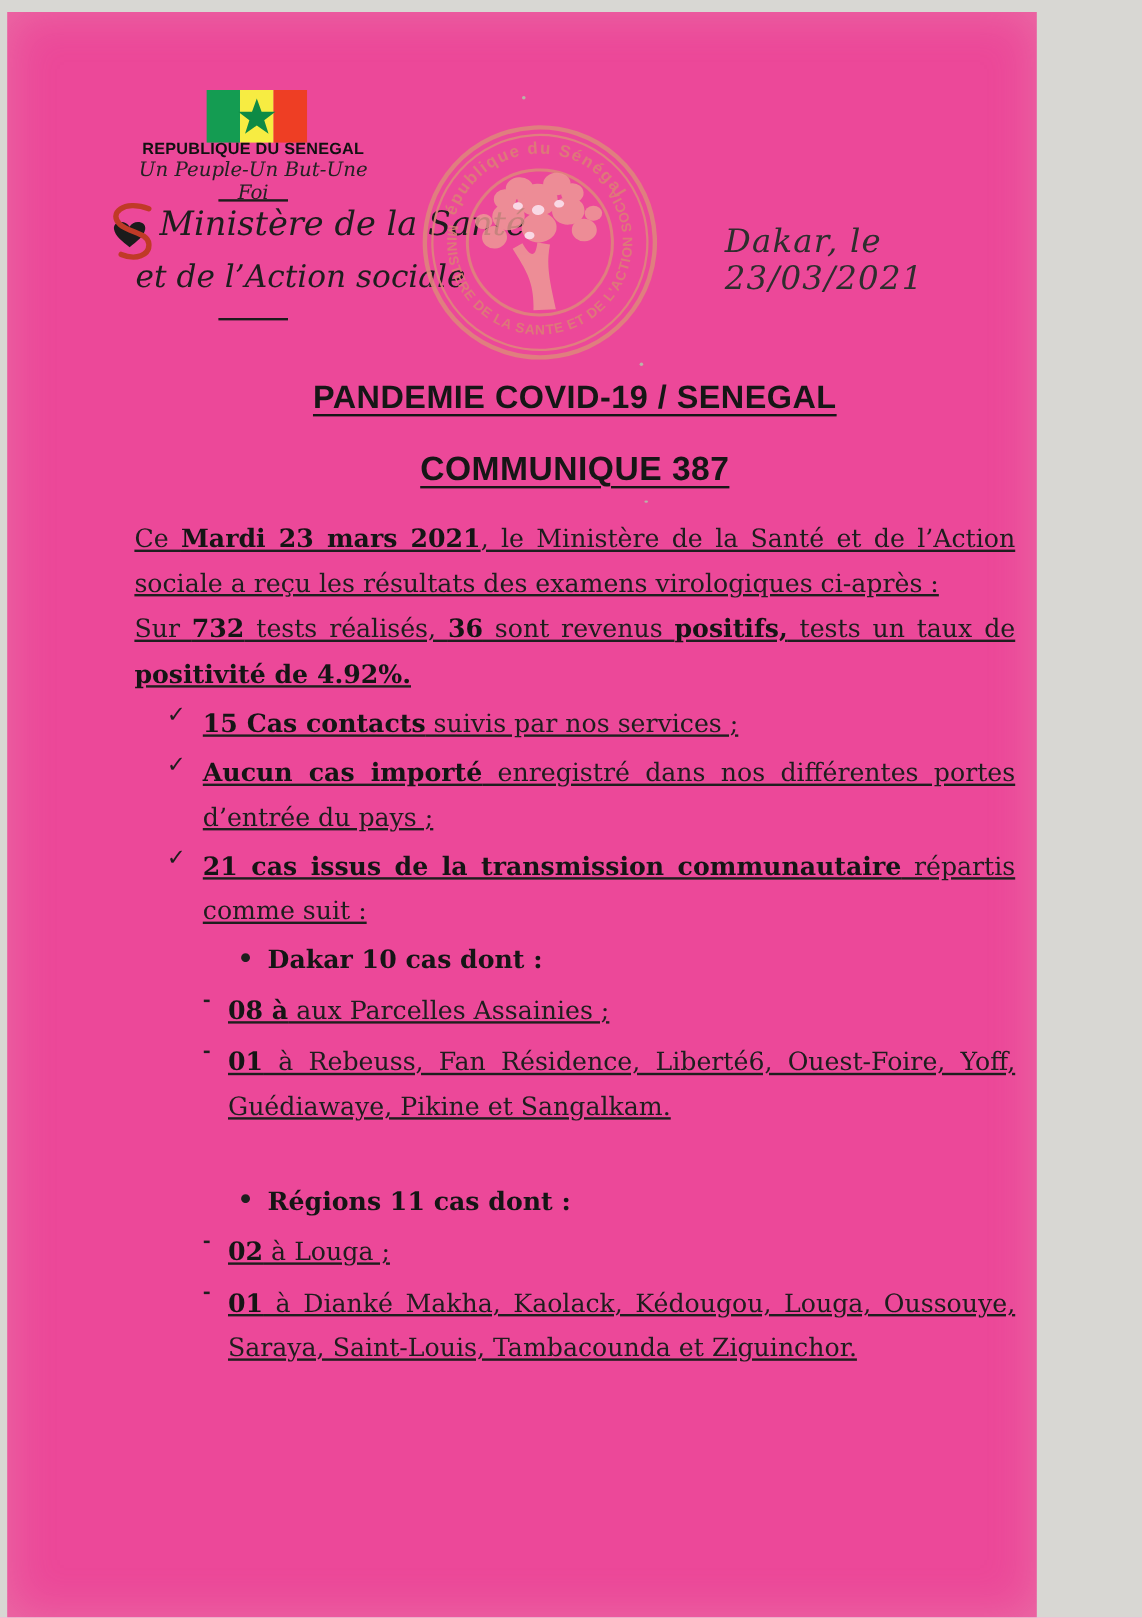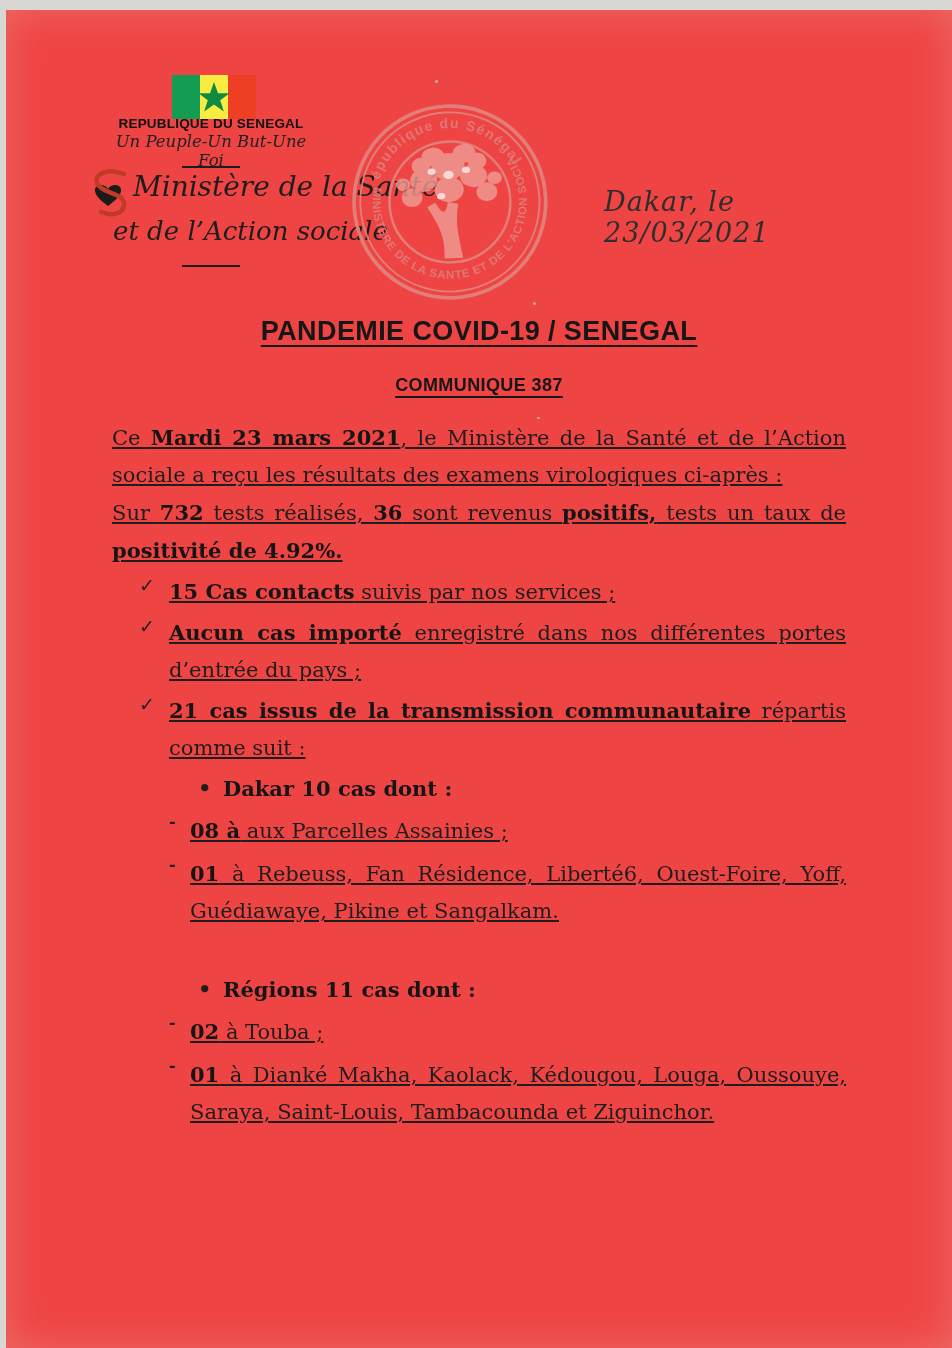--- a/index.html
+++ b/index.html
@@ -2,22 +2,22 @@
 <html><head>
 <meta charset="utf-8">
 <style>
   html,body { margin:0; padding:0; }
   .scan {
     position:relative; width:952px; height:1348px;
     background:#d8d7d3; overflow:hidden;
     font-family:"DejaVu Serif", serif;
   }
   .paper {
-    position:absolute; left:6px; top:10px; width:946px; height:1338px;
-    background:#ef4444;
+    position:absolute; left:6px; top:10px; width:858px; height:1338px;
+    background:#ec4899;
     box-shadow: inset 0 0 40px rgba(230,225,205,0.25);
   }
   
   .flag { position:absolute; left:166px; top:65px; }
   .republic {
     position:absolute; left:110px; top:106px; width:190px;
     text-align:center; font-family:"Liberation Sans", sans-serif;
     font-weight:bold; font-size:13.5px; letter-spacing:0.2px; color:#111;
   }
   .motto {
@@ -48,21 +48,21 @@
     font:italic 27px "DejaVu Serif", serif; color:#2e2e2e; letter-spacing:1px;
   }
   
   .doc { position:absolute; left:106px; top:298px; width:734px; color:#1e1e1e; }
   .title, .subtitle {
     font-family:"Liberation Sans", sans-serif; font-weight:bold;
     text-align:center; color:#161616; letter-spacing:0.4px;
     text-decoration:underline; text-decoration-thickness:2px; text-underline-offset:5px;
   }
   .title { font-size:27px; margin-top:8px; }
-  .subtitle { font-size:18px; margin-top:28px; }
+  .subtitle { font-size:28px; margin-top:28px; }
   .para { font-size:21px; line-height:37px; text-align:justify; margin:0;text-decoration:underline; }
   .para b, .bullet-head b { font-weight:bold; color:#151515; }
   .intro { margin-top:23px; }
   .lead  { margin-top:4px; text-indent:5px; }
   .check-item { position:relative; padding-left:57px; margin-top:3px; }
   .check-mark { position:absolute; left:27px; top:1px; font-size:19px; font-family:"DejaVu Sans", sans-serif; }
   .bullet-head {
     position:relative; padding-left:111px; margin-top:3px;
     font-size:21px; line-height:37px; font-weight:bold;
   }
@@ -180,21 +180,21 @@
         <p class="para"><b>01</b><span> à Rebeuss, Fan Résidence, Liberté6, Ouest-Foire, Yoff, Guédiawaye, Pikine et Sangalkam.</span></p>
       </div>
 
       <div class="bullet-head regions-gap">
         <span class="bullet-mark">•</span>
         <b>Régions 11 cas dont :</b>
       </div>
 
       <div class="dash-item">
         <span class="dash-mark">-</span>
-        <p class="para"><b>02</b><span> à Touba ;</span></p>
+        <p class="para"><b>02</b><span> à Louga ;</span></p>
       </div>
 
       <div class="dash-item">
         <span class="dash-mark">-</span>
         <p class="para"><b>01</b><span> à Dianké Makha, Kaolack, Kédougou, Louga, Oussouye, Saraya, Saint-Louis, Tambacounda et Ziguinchor.</span></p>
       </div>
     </div>
 
     <div class="speck" style="left:429px; top:70px; width:3px; height:3px;"></div>
     <div class="speck" style="left:527px; top:292px; width:3px; height:3px;"></div>

